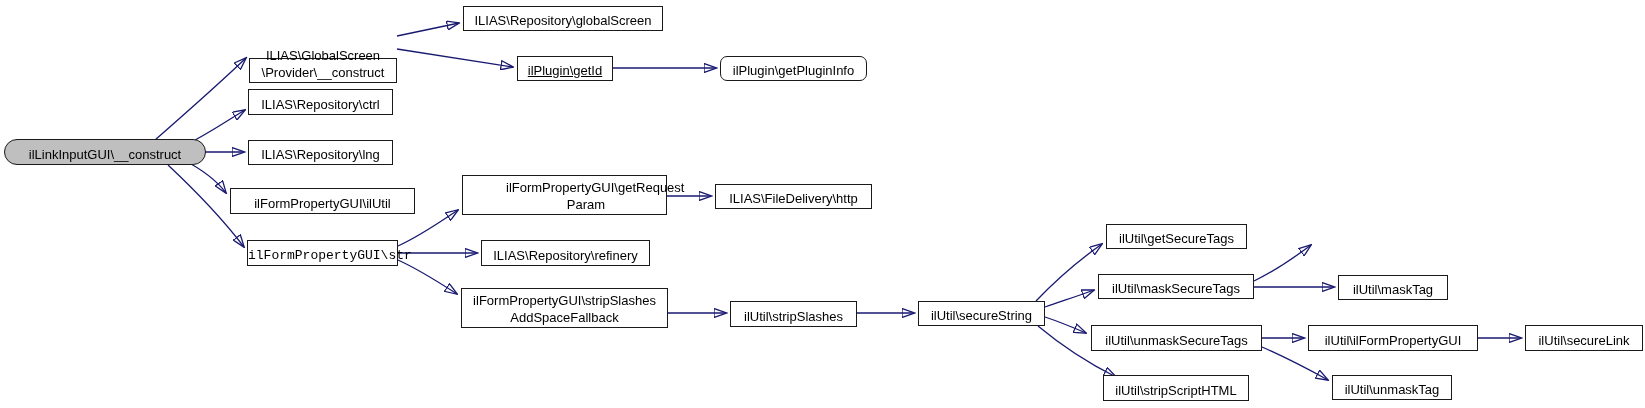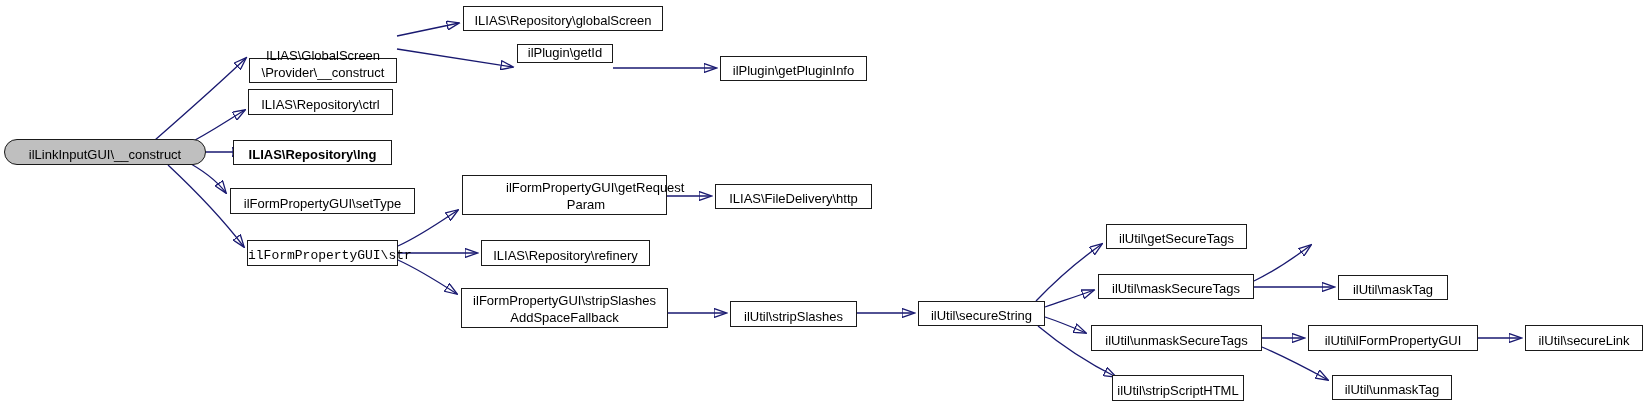--- a/index.html
+++ b/index.html
@@ -80,38 +80,38 @@
 
   <div class="node" style="left:249px;top:22px;width:148px;height:25px;margin-top:36px;">
     <span class="lbl">ILIAS\GlobalScreen
 \Provider\__construct</span>
   </div>
 
   <div class="node" style="left:463px;top:6px;width:200px;height:25px;">
     <span class="lbl">ILIAS\Repository\globalScreen</span>
   </div>
 
-  <div class="node" style="left:517px;top:44px;width:96px;height:19px;">
+  <div class="node" style="left:517px;top:56px;width:96px;height:25px;text-decoration:underline;">
     <span class="lbl">ilPlugin\getId</span>
   </div>
 
-  <div class="node" style="left:720px;top:56px;width:147px;height:25px;">
+  <div class="node" style="left:720px;top:56px;width:147px;height:25px;border-radius:7px;">
     <span class="lbl">ilPlugin\getPluginInfo</span>
   </div>
 
   <div class="node" style="left:248px;top:89px;width:145px;height:26px;">
     <span class="lbl">ILIAS\Repository\ctrl</span>
   </div>
 
-  <div class="node" style="left:233px;top:140px;width:159px;height:25px;font-weight:bold;">
+  <div class="node" style="left:248px;top:140px;width:145px;height:25px;">
     <span class="lbl">ILIAS\Repository\lng</span>
   </div>
 
   <div class="node" style="left:230px;top:188px;width:185px;height:26px;">
-    <span class="lbl">ilFormPropertyGUI\setType</span>
+    <span class="lbl">ilFormPropertyGUI\ilUtil</span>
   </div>
 
   <div class="node" style="left:247px;top:240px;width:151px;height:26px;font-family:Liberation Mono, monospace;">
     <span class="lbl">ilFormPropertyGUI\str</span>
   </div>
 
   <div class="node" style="left:462px;top:175px;width:205px;height:40px;padding-left:43px;">
     <span class="lbl">ilFormPropertyGUI\getRequest
 Param</span>
   </div>
@@ -142,21 +142,21 @@
   </div>
 
   <div class="node" style="left:1091px;top:325px;width:171px;height:26px;">
     <span class="lbl">ilUtil\unmaskSecureTags</span>
   </div>
 
   <div class="node" style="left:1098px;top:274px;width:156px;height:25px;">
     <span class="lbl">ilUtil\maskSecureTags</span>
   </div>
 
-  <div class="node" style="left:1103px;top:375px;width:132px;height:26px;margin-left:9px;">
+  <div class="node" style="left:1103px;top:375px;width:146px;height:26px;">
     <span class="lbl">ilUtil\stripScriptHTML</span>
   </div>
 
 
   <div class="node" style="left:1338px;top:275px;width:110px;height:25px;">
     <span class="lbl">ilUtil\maskTag</span>
   </div>
 
   <div class="node" style="left:1308px;top:325px;width:170px;height:26px;">
     <span class="lbl">ilUtil\ilFormPropertyGUI</span>

